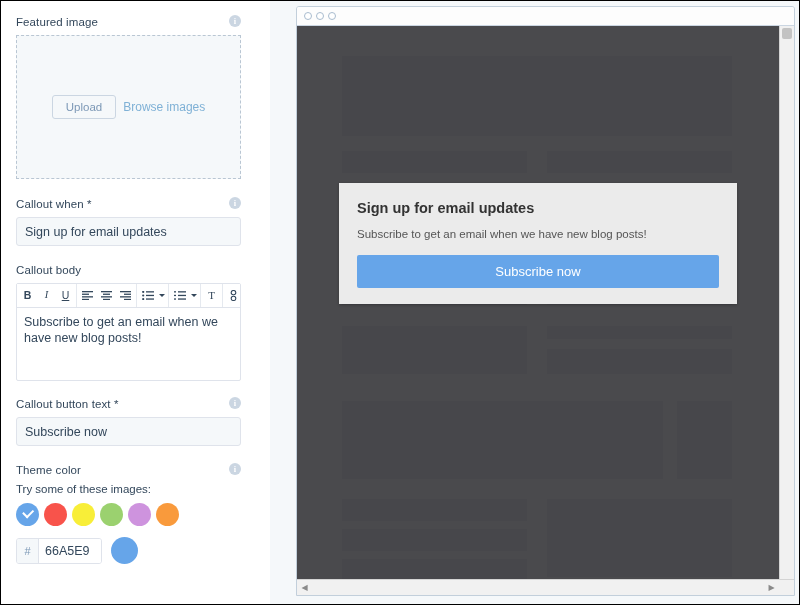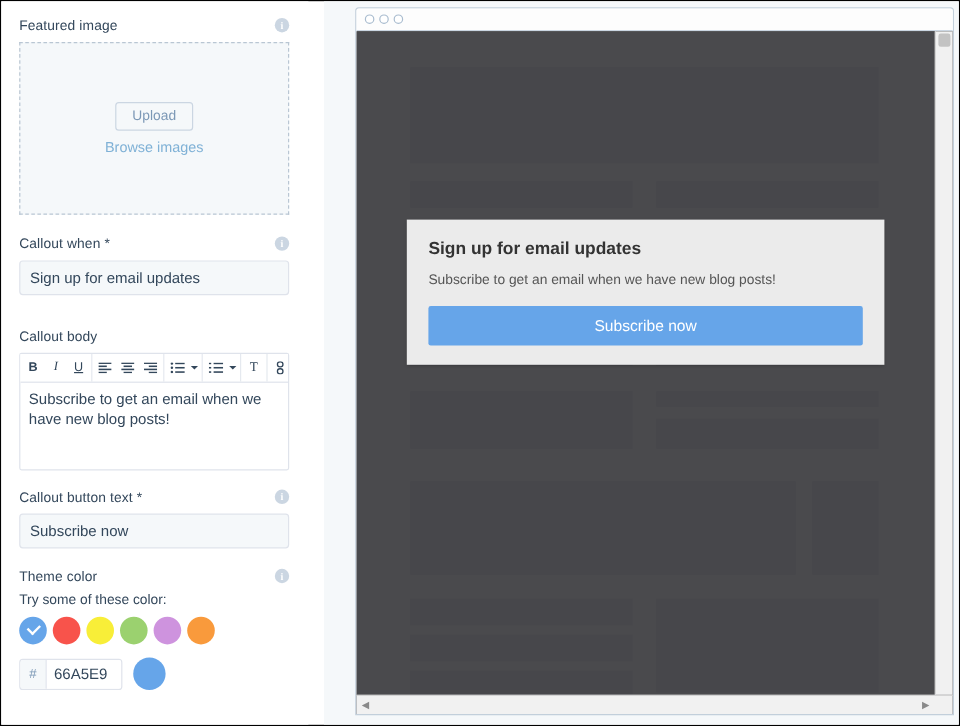--- a/index.html
+++ b/index.html
@@ -58,21 +58,20 @@
     flex: none;
     cursor: pointer;
   }
 
   
   .dropzone {
     height: 144px;
     border: 1px dashed #b9c6d3;
     background: #f5f8fa;
     display: flex;
-    flex-direction: column;
     align-items: center;
     justify-content: center;
     gap: 7px;
   }
   .upload-btn {
     background: #f5f8fa;
     border: 1px solid #cbd6e2;
     border-radius: 3px;
     color: #7c98b6;
     font-size: 11.5px;
@@ -365,21 +364,21 @@
     </div>
 
     <div class="field" style="margin-top:18px;">
       <div class="field-label-row">
         <span class="field-label"><span>Callout when</span> <span class="req">*</span></span>
         <span class="info-icon">i</span>
       </div>
       <input class="text-input" type="text" value="Sign up for email updates" style="">
     </div>
 
-    <div class="field" style="margin-top:28px;">
+    <div class="field" style="margin-top:17px;">
       <div class="field-label-row">
         <span class="field-label">Callout body</span>
       </div>
       <div class="rte">
         <div class="rte-toolbar">
           <div class="tb-group">
             <div class="tb-btn" style="font-weight:bold;">B</div>
             <div class="tb-btn" style="font-style:italic;font-family:'Liberation Serif',serif;">I</div>
             <div class="tb-btn" style="text-decoration:underline;">U</div>
           </div>
@@ -457,21 +456,21 @@
         <span class="info-icon">i</span>
       </div>
       <input class="text-input" type="text" value="Subscribe now" style="">
     </div>
 
     <div class="field" style="margin-top:17px;">
       <div class="field-label-row">
         <span class="field-label">Theme color</span>
         <span class="info-icon">i</span>
       </div>
-      <div class="hint-text">Try some of these color:</div>
+      <div class="hint-text">Try some of these images:</div>
       <div class="swatch-row">
         <div class="swatch selected" style="background: rgb(102, 165, 233);"></div>
         <div class="swatch" style="background: rgb(248, 83, 75);"></div>
         <div class="swatch" style="background: rgb(248, 238, 56);"></div>
         <div class="swatch" style="background: rgb(155, 209, 111);"></div>
         <div class="swatch" style="background: rgb(206, 147, 222);"></div>
         <div class="swatch" style="background: rgb(249, 154, 60);"></div>
       </div>
       <div class="hex-row">
         <div class="hex-group">

